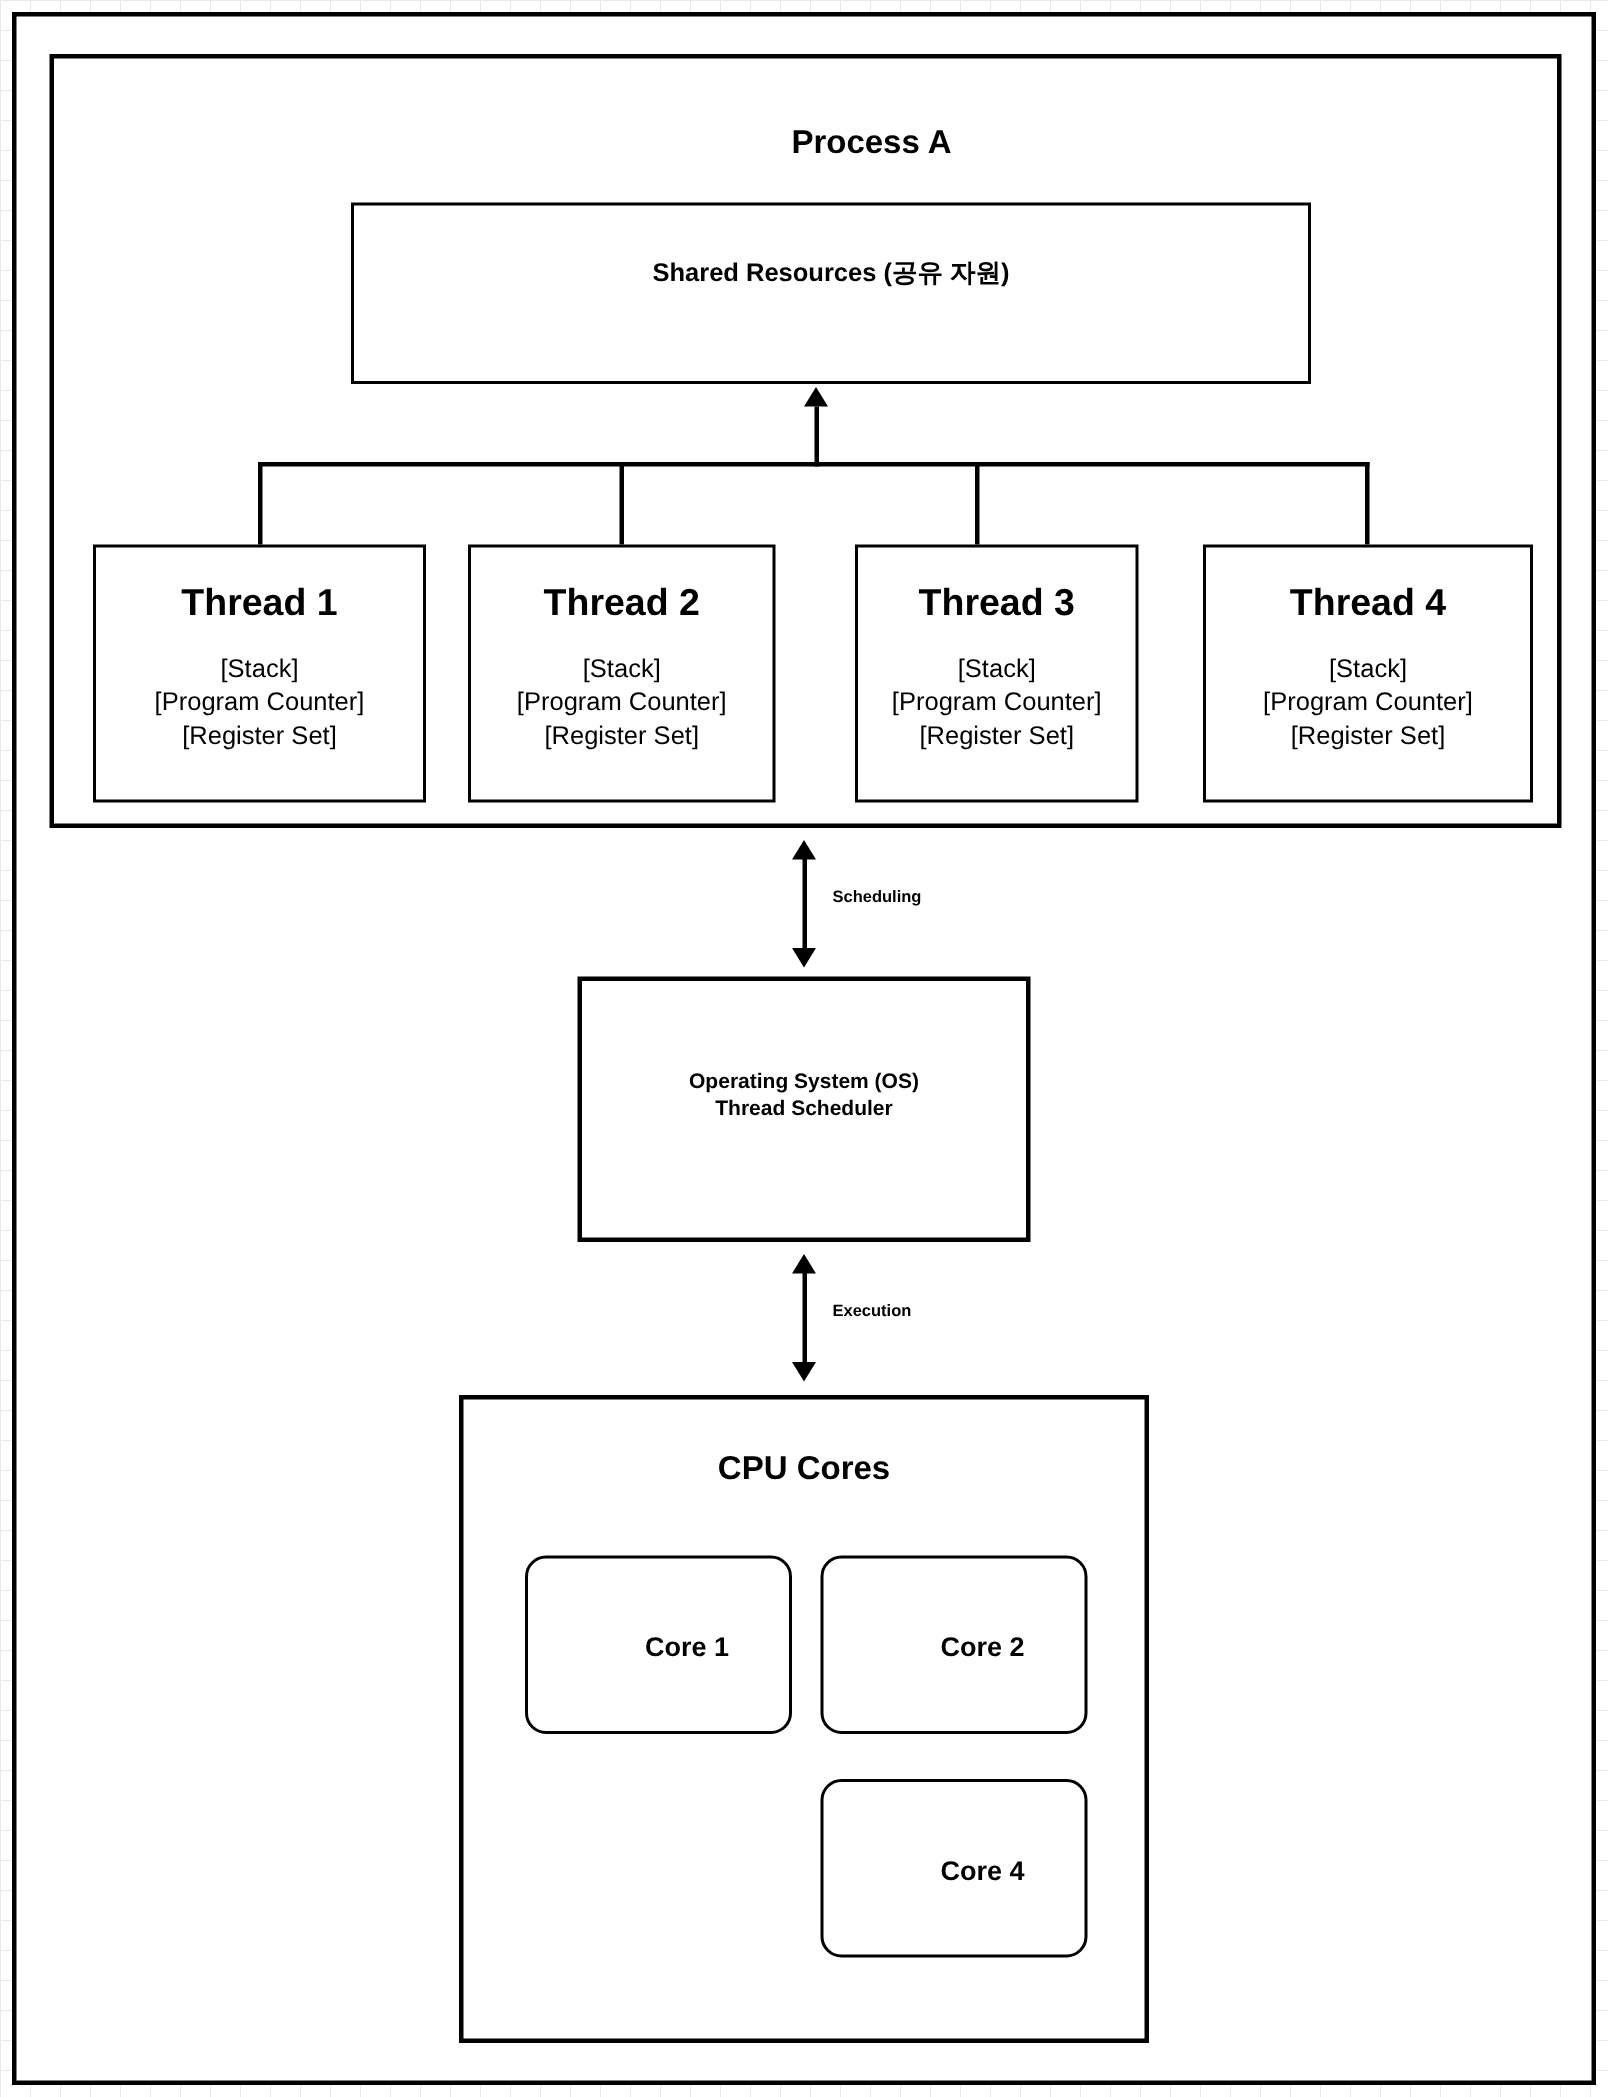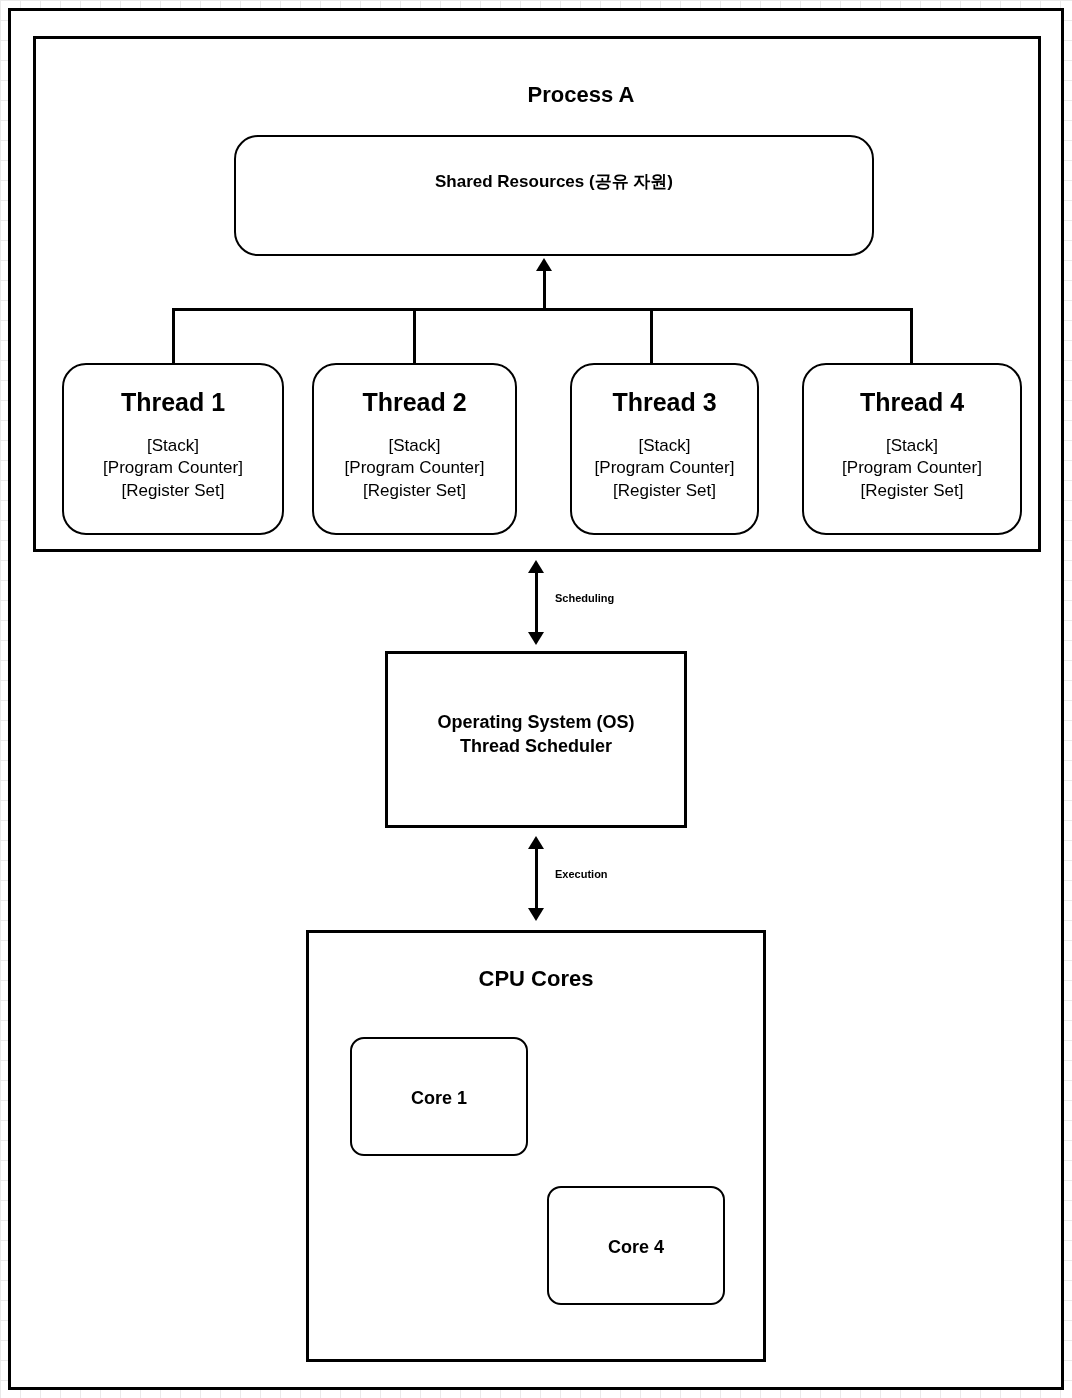--- a/index.html
+++ b/index.html
@@ -32,21 +32,20 @@
     background: #ffffff;
   }
   .box {
     position: absolute;
     box-sizing: border-box;
     border: 3px solid #000000;
     background: #ffffff;
   }
   .box-thin {
     border-width: 2px;
-    border-radius: 24px;
   }
   .rounded {
     border-radius: 14px;
     border-width: 2px;
   }
   .title {
     position: absolute;
     width: 100%;
     text-align: center;
     font-weight: bold;
@@ -140,21 +139,21 @@
 
   
   #os-box {
     left: 385px;
     top: 651px;
     width: 302px;
     height: 177px;
   }
   #os-box-text {
     top: 57px;
-    font-size: 18px;
+    font-size: 14px;
     font-weight: bold;
   }
 
   
   #cpu-box {
     left: 306px;
     top: 930px;
     width: 460px;
     height: 432px;
   }
@@ -167,20 +166,21 @@
     height: 119px;
   }
   #core-1 { left: 41px;  top: 104px; }
   #core-2 { left: 238px; top: 104px; }
   #core-3 { left: 41px;  top: 253px; }
   #core-4 { left: 238px; top: 253px; }
   .core-label {
     top: 48px;
     font-size: 18px;
     font-weight: bold;
+    padding-left: 19px;
   }
 </style>
 </head>
 <body>
 
 <div id="canvas">
 
   <div class="outer-frame"></div>
 
   <div class="box" id="process-a">
@@ -257,18 +257,21 @@
   <div class="conn v-line" style="left:535px; top:846px; height:62px;"></div>
   <div class="arrow-down" style="left:528px; top:908px;"></div>
   <div class="arrow-label" style="left:555px; top:868px;">Execution</div>
 
   <div class="box" id="cpu-box">
     <div class="title" id="cpu-title">CPU Cores</div>
 
     <div class="box rounded core-box" id="core-1">
       <div class="title core-label">Core 1</div>
     </div>
+    <div class="box rounded core-box" id="core-2">
+      <div class="title core-label">Core 2</div>
+    </div>
     <div class="box rounded core-box" id="core-4">
       <div class="title core-label">Core 4</div>
     </div>
   </div>
 
 </div>
 
 </body></html>

